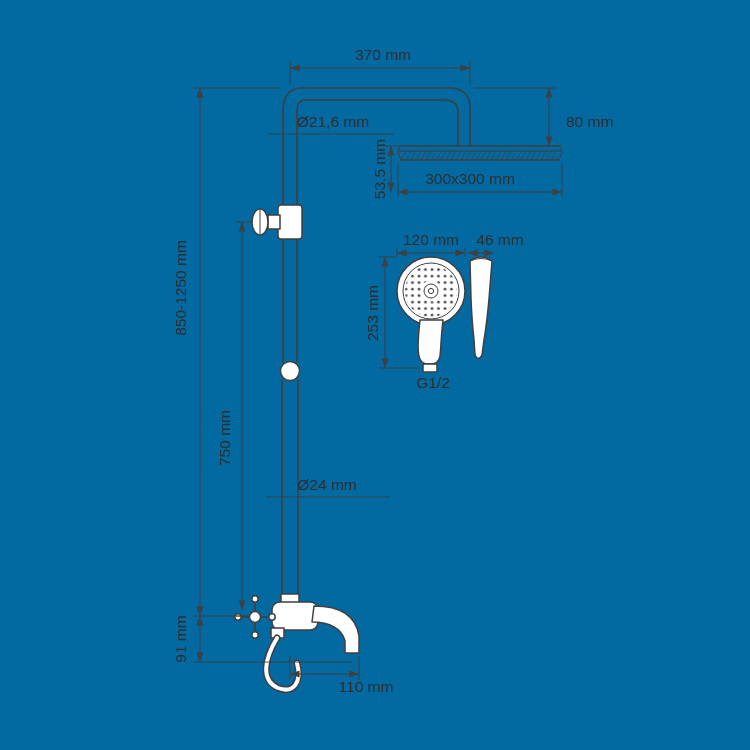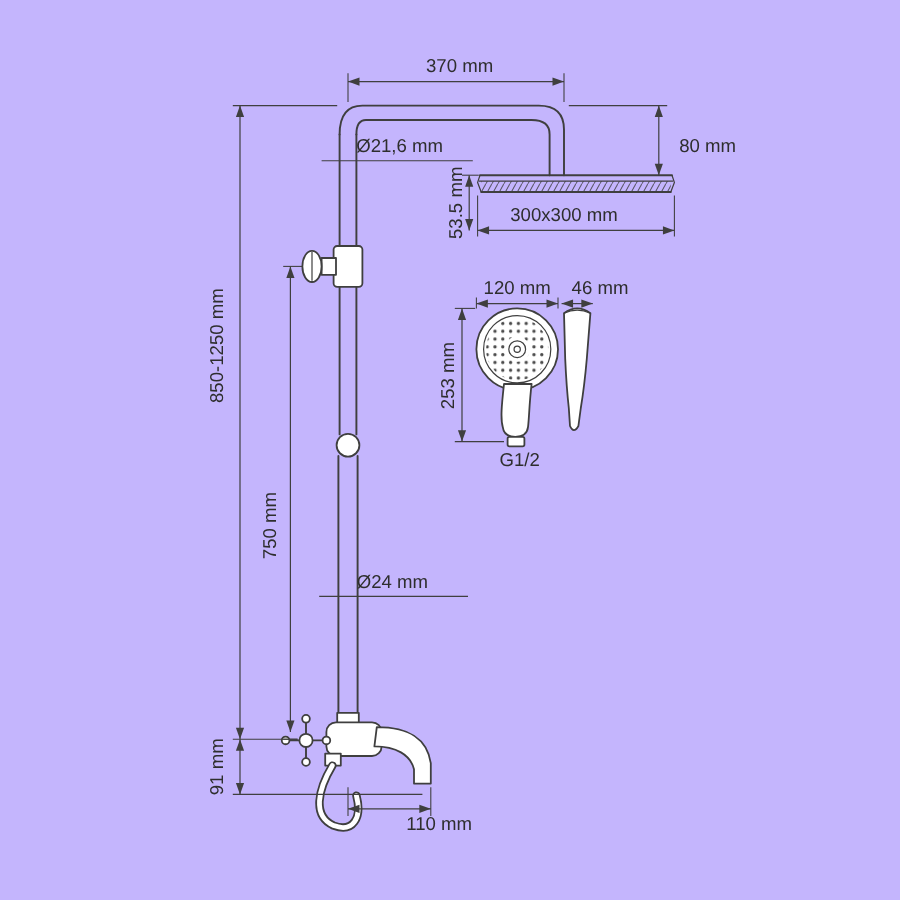--- a/index.html
+++ b/index.html
@@ -1,16 +1,16 @@
 <!DOCTYPE html>
 <html><head>
 <meta charset="utf-8">
 <style>
   html,body{margin:0;padding:0;background:#ffffff;}
-  .stage{width:750px;height:750px;position:relative;background:#c4b5fd;overflow:hidden;
+  .stage{width:750px;height:750px;position:relative;background:#0369a1;overflow:hidden;
          font-family:"Liberation Sans", sans-serif;}
   svg{display:block;}
   text{font-family:"Liberation Sans", sans-serif;font-size:15.5px;fill:#2e2e2e;}
   .geo{stroke:#3f3f3f;stroke-width:1.6;fill:none;stroke-linecap:round;stroke-linejoin:round;}
   .geof{stroke:#3f3f3f;stroke-width:1.5;fill:#ffffff;stroke-linejoin:round;}
   .thin{stroke:#3f3f3f;stroke-width:1;fill:none;}
   .dim{stroke:#3f3f3f;stroke-width:1;fill:none;}
   .ext{stroke:#3f3f3f;stroke-width:0.9;fill:none;}
   .hosea{stroke:#3f3f3f;stroke-width:7;fill:none;stroke-linecap:round;}
   .hoseb{stroke:#ffffff;stroke-width:4;fill:none;stroke-linecap:round;}

